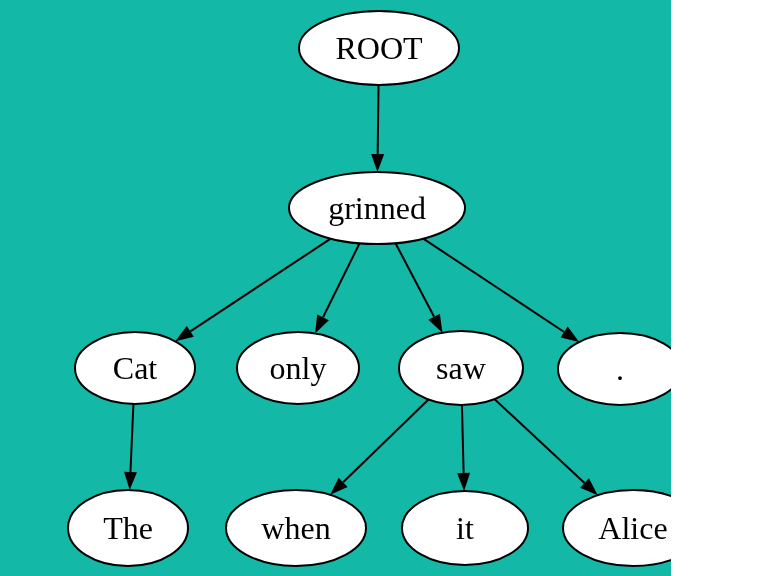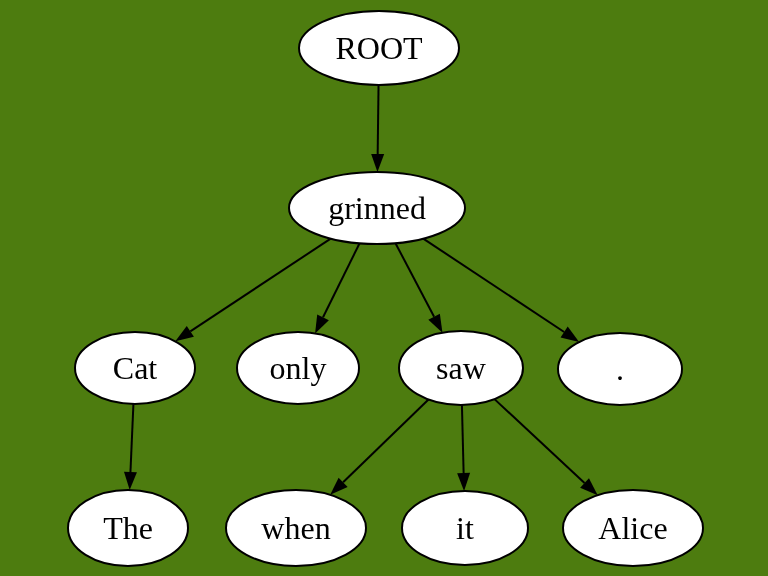--- a/index.html
+++ b/index.html
@@ -2,23 +2,23 @@
 <html><head>
 <meta charset="utf-8">
 <style>
   html, body {
     margin: 0;
     padding: 0;
     background: #ffffff;
   }
   .canvas {
     position: relative;
-    width: 768px;
+    width: 671px;
     height: 576px;
-    background: #4d7c0f;
+    background: #14b8a6;
     overflow: hidden;
   }
   svg text {
     font-family: "Liberation Serif", "DejaVu Serif", serif;
     font-size: 32px;
     fill: #000000;
     text-anchor: middle;
     dominant-baseline: central;
   }
 </style>

